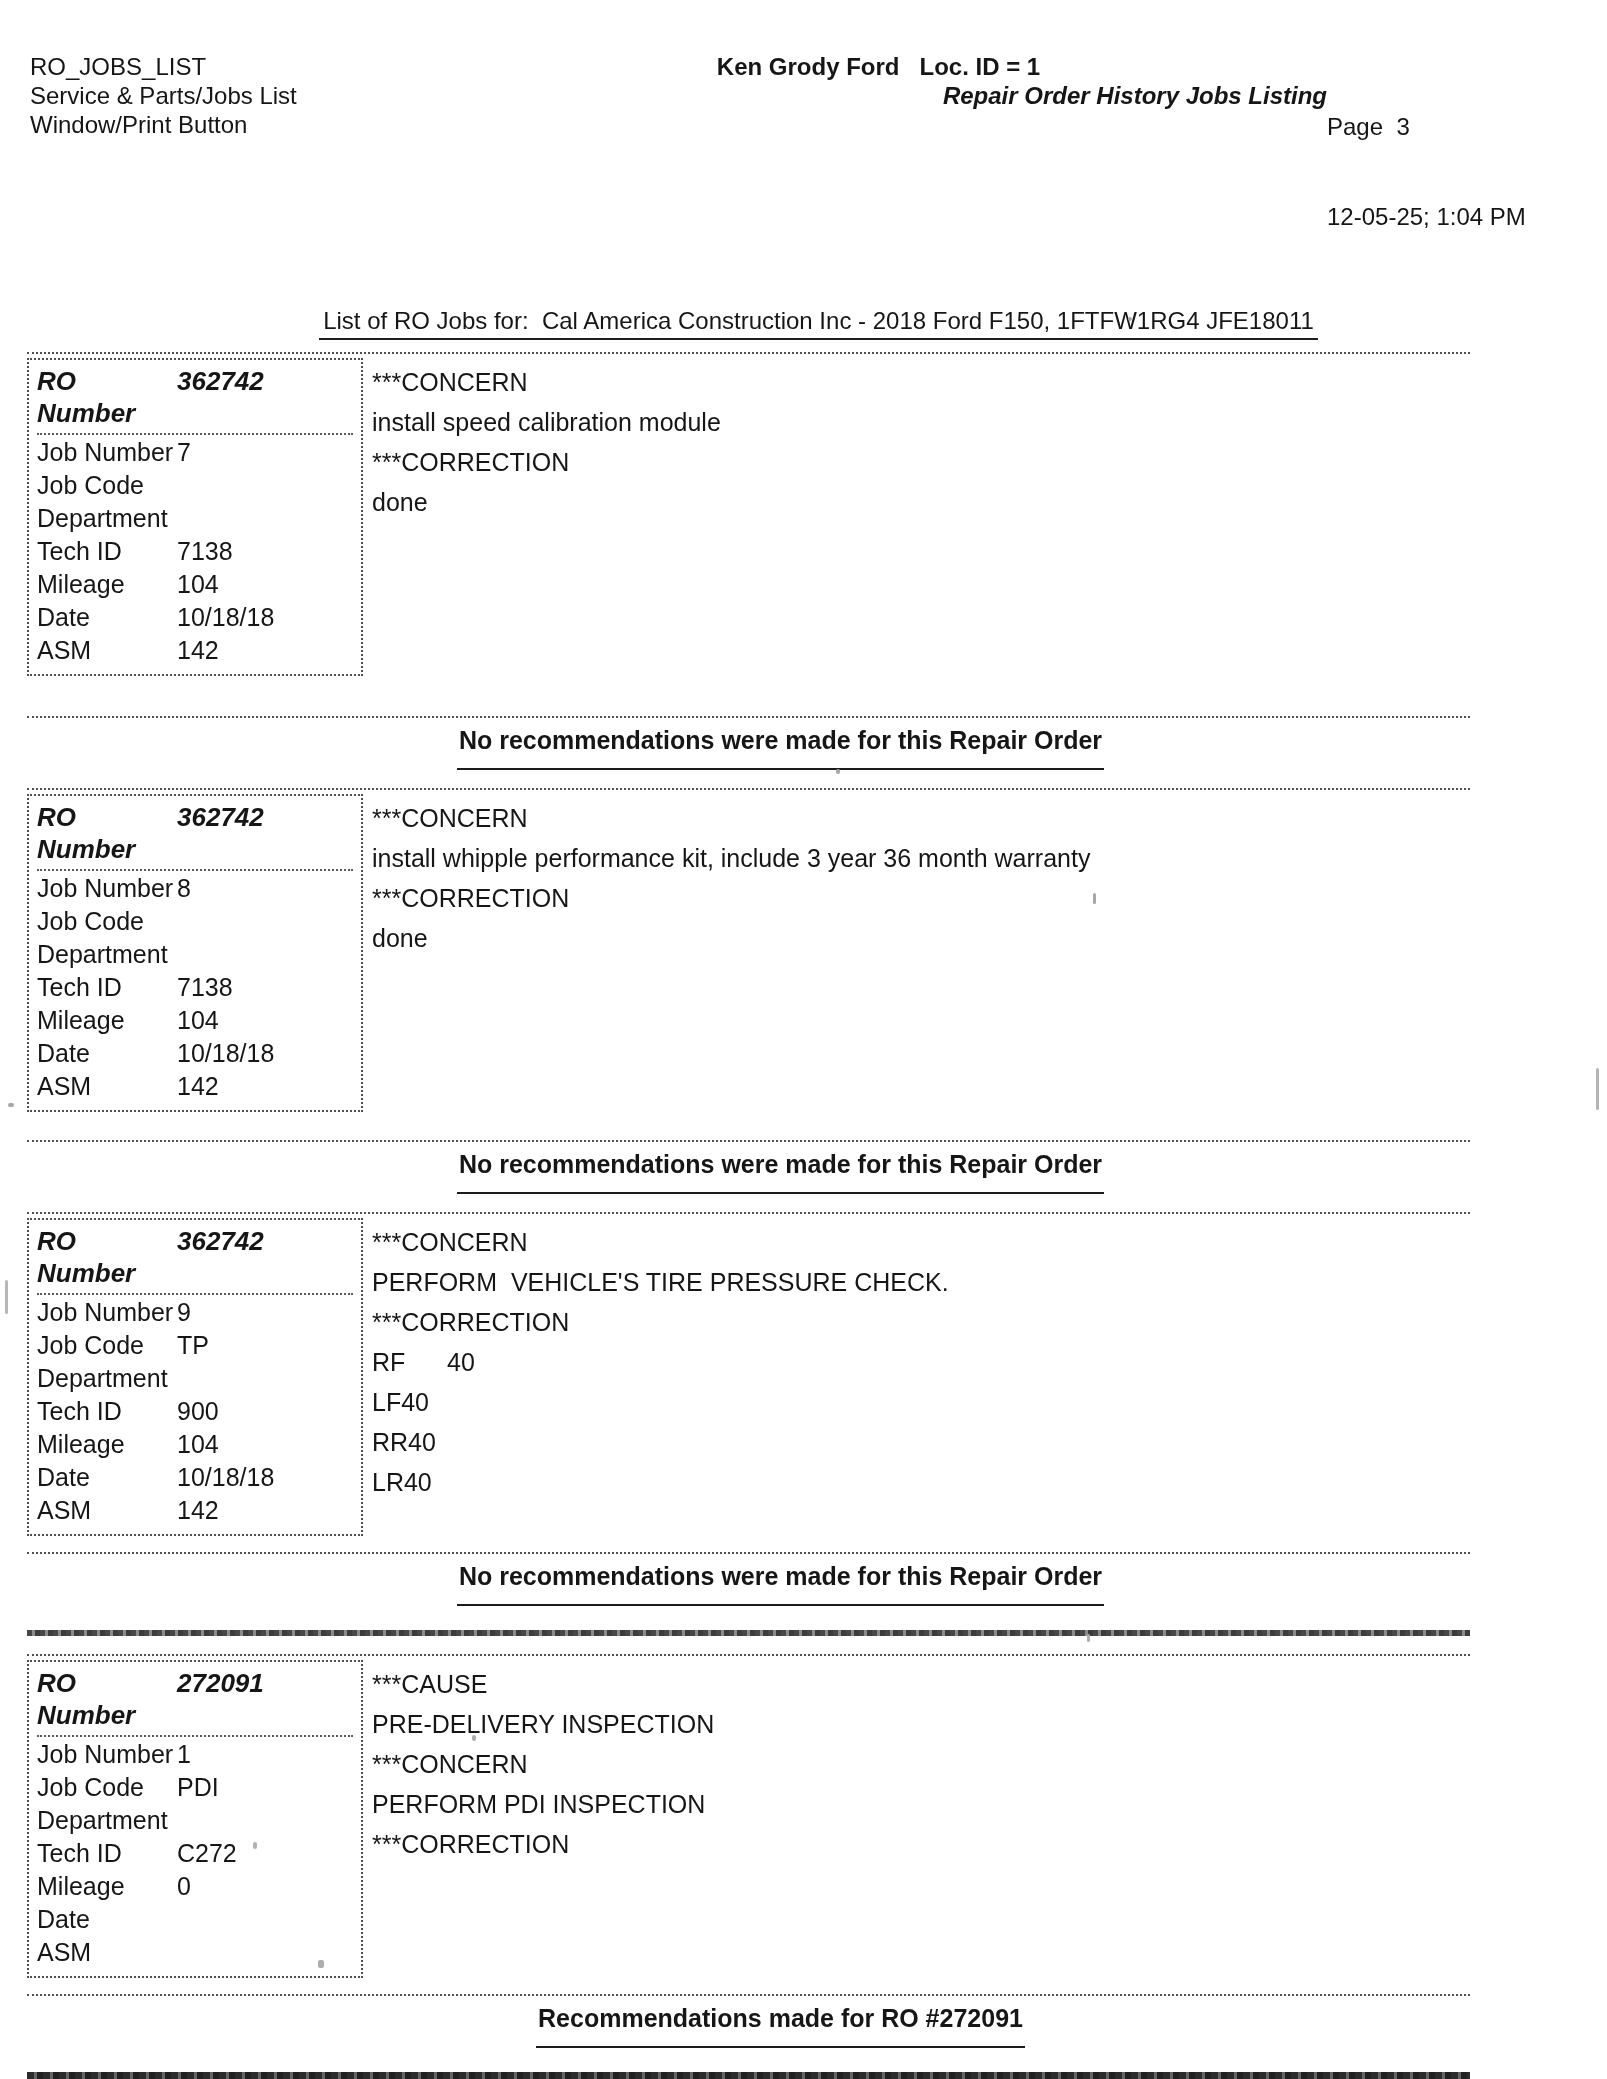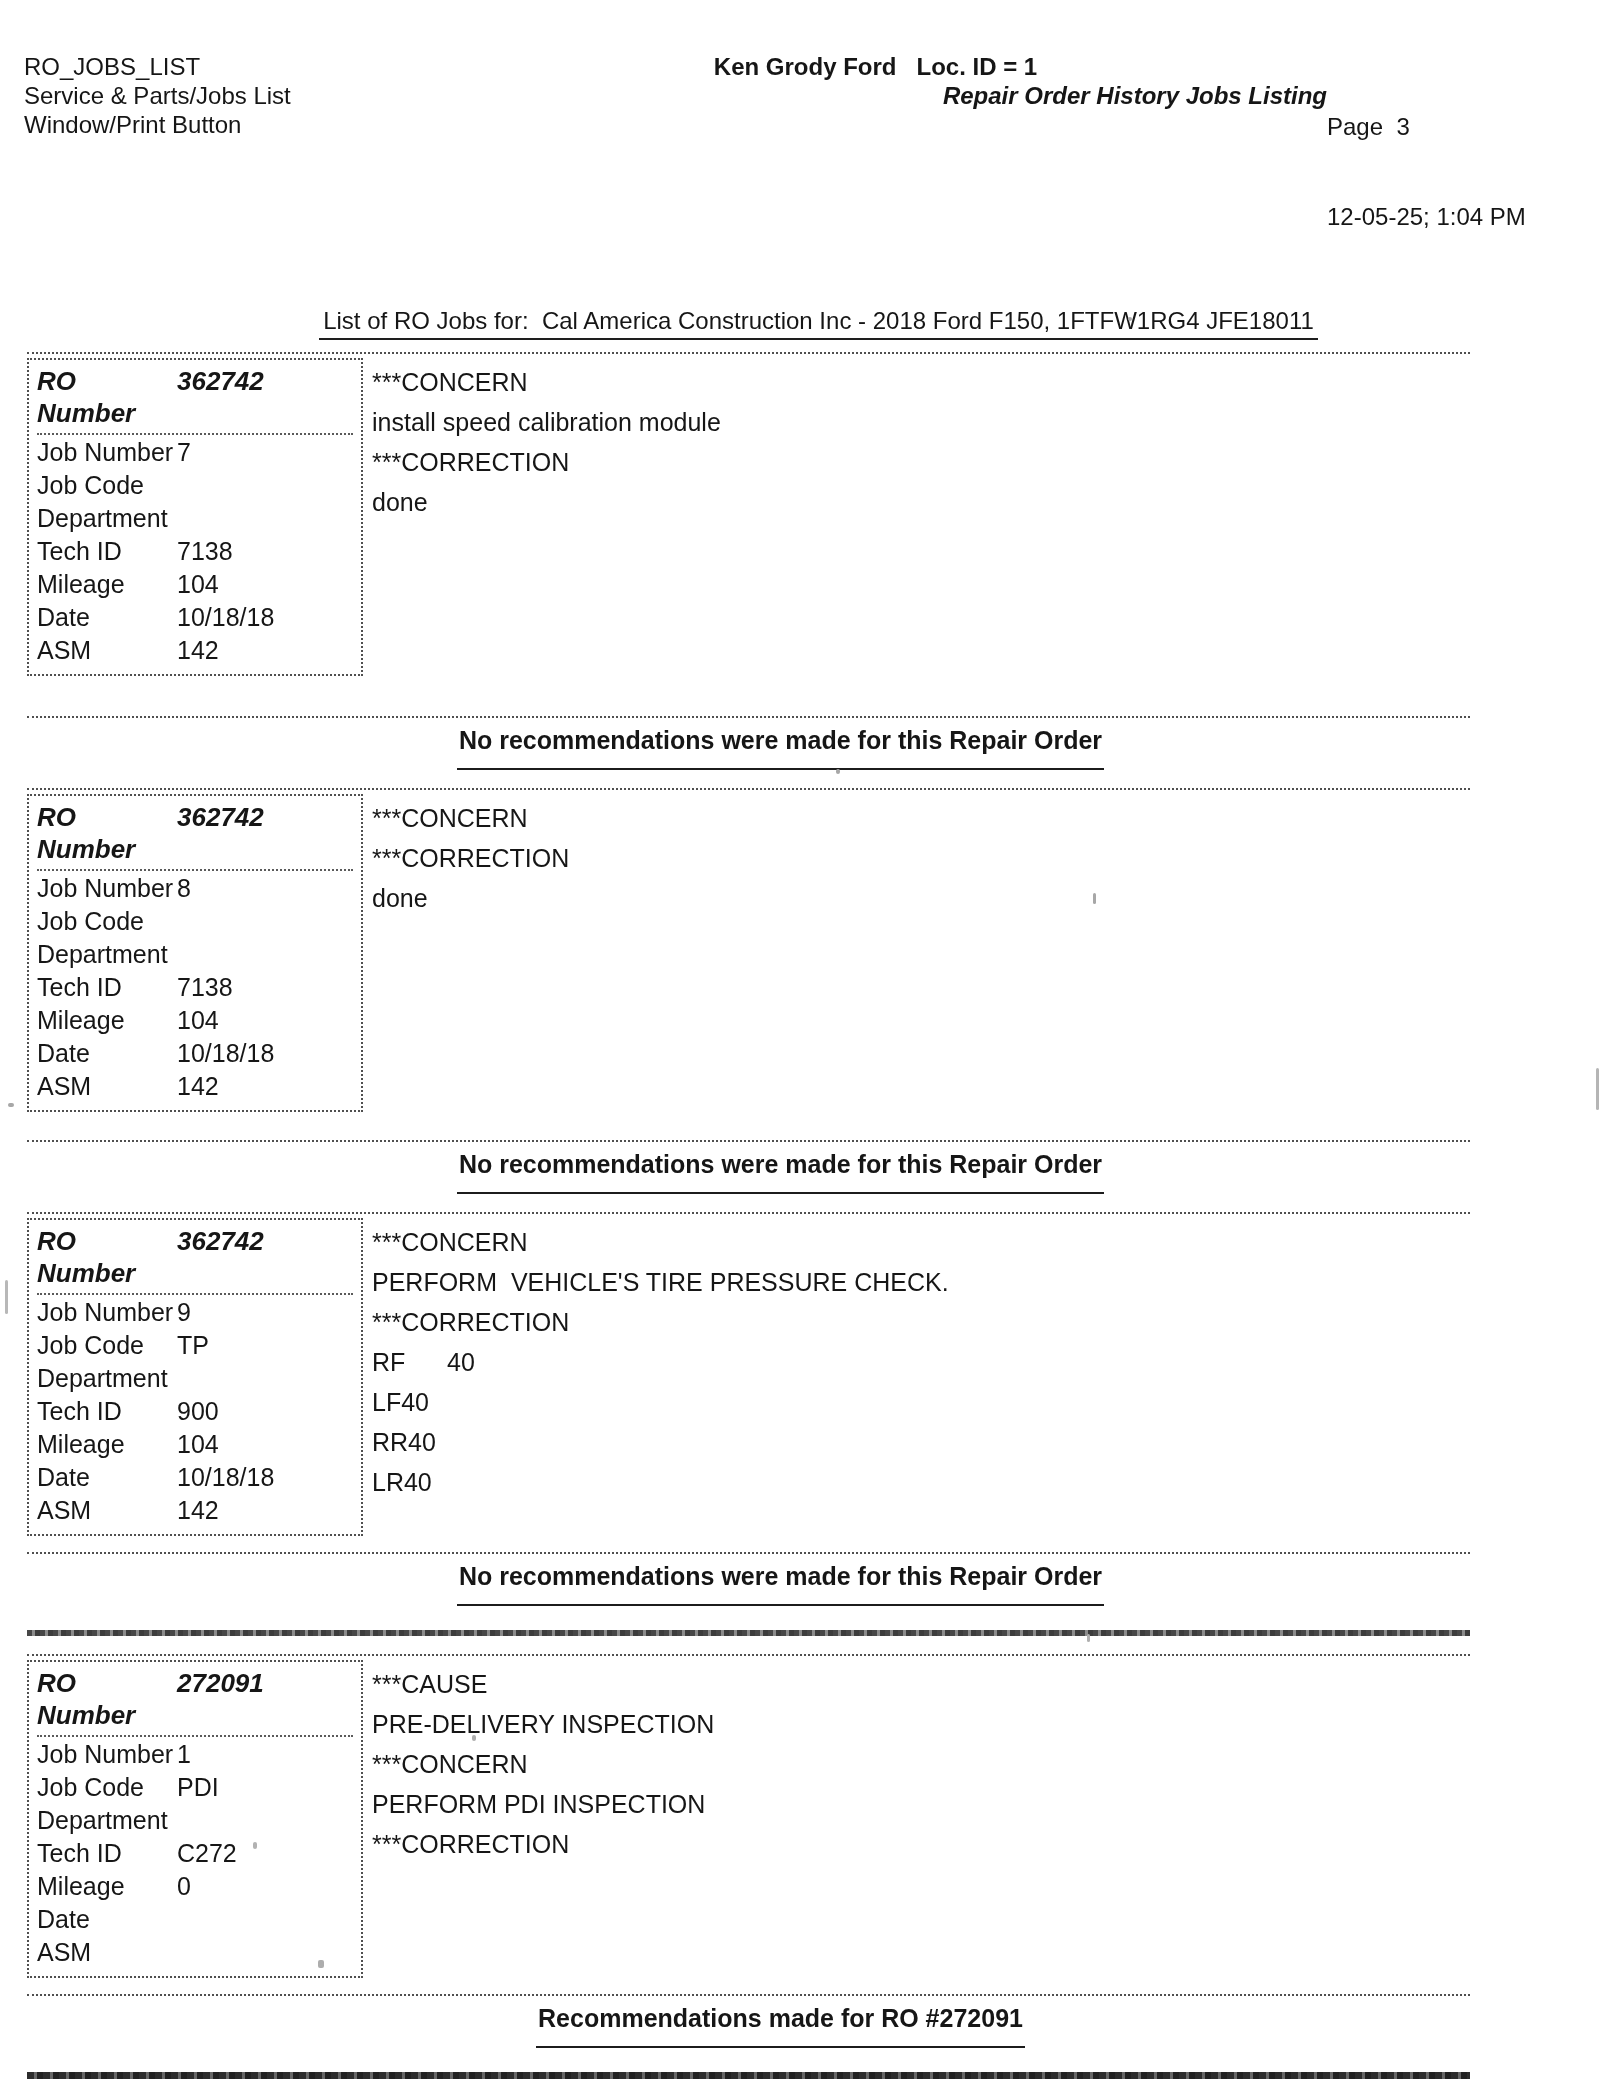--- a/index.html
+++ b/index.html
@@ -9,21 +9,21 @@
     width:1607px; height:2079px;
     background:#ffffff;
     color:#161616;
     font-family:"Liberation Sans", sans-serif;
     overflow:hidden;
     margin:0 auto;
   }
   
   .hdr {
     display:flex;
-    margin:52px 30px 0 24px;
+    margin:52px 30px 0 30px;
   }
   .hdr-left { width:400px; font-size:24px; line-height:29px; }
   .hdr-center { flex:1; text-align:center; font-size:24px; line-height:29px; }
   .hdr-center .t1 { font-weight:bold; white-space:pre; }
   .hdr-center .t2 { font-weight:bold; font-style:italic;text-align:right; }
   .hdr-right { width:250px; font-size:24px; line-height:30px; white-space:pre; }
   .hdr-left div { white-space:pre; }
 
   .list-title-row { text-align:center; margin-top:15px; }
   .list-title {
@@ -209,20 +209,21 @@
               <span class="lbl">Date</span>
               <span class="val">10/18/18</span>
             </div>
           <div class="f-row">
               <span class="lbl">ASM</span>
               <span class="val">142</span>
             </div>
         </div>
         <div class="narrative">
           <div class="nline">***CONCERN</div>
+          <div class="nline">install whipple performance kit, include 3 year 36 month warranty</div>
           <div class="nline">***CORRECTION</div>
           <div class="nline">done</div>
         </div>
       </div>
     </section>
 
     <div class="dotline m-top-28"></div>
     <div class="rec-row m-top-8">
       <span class="rec-heading">No recommendations were made for this Repair Order</span>
     </div>

